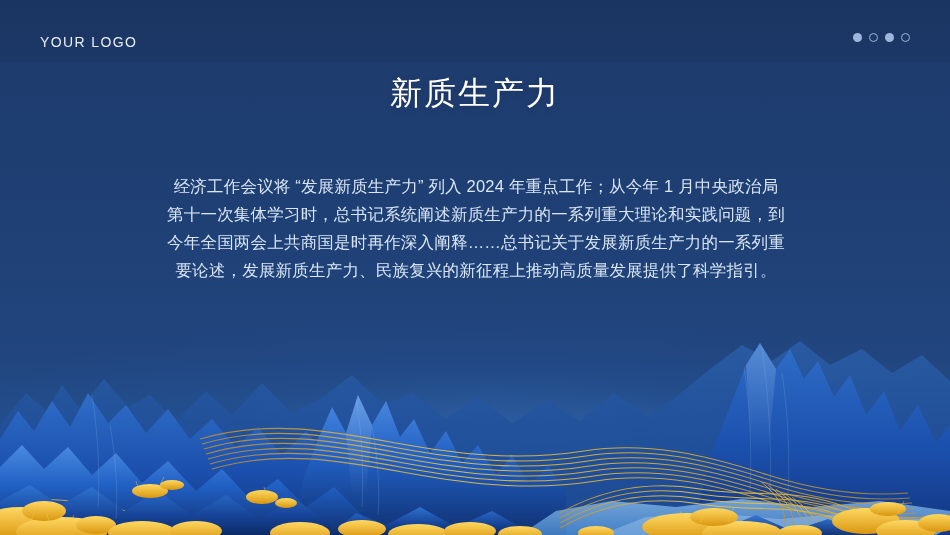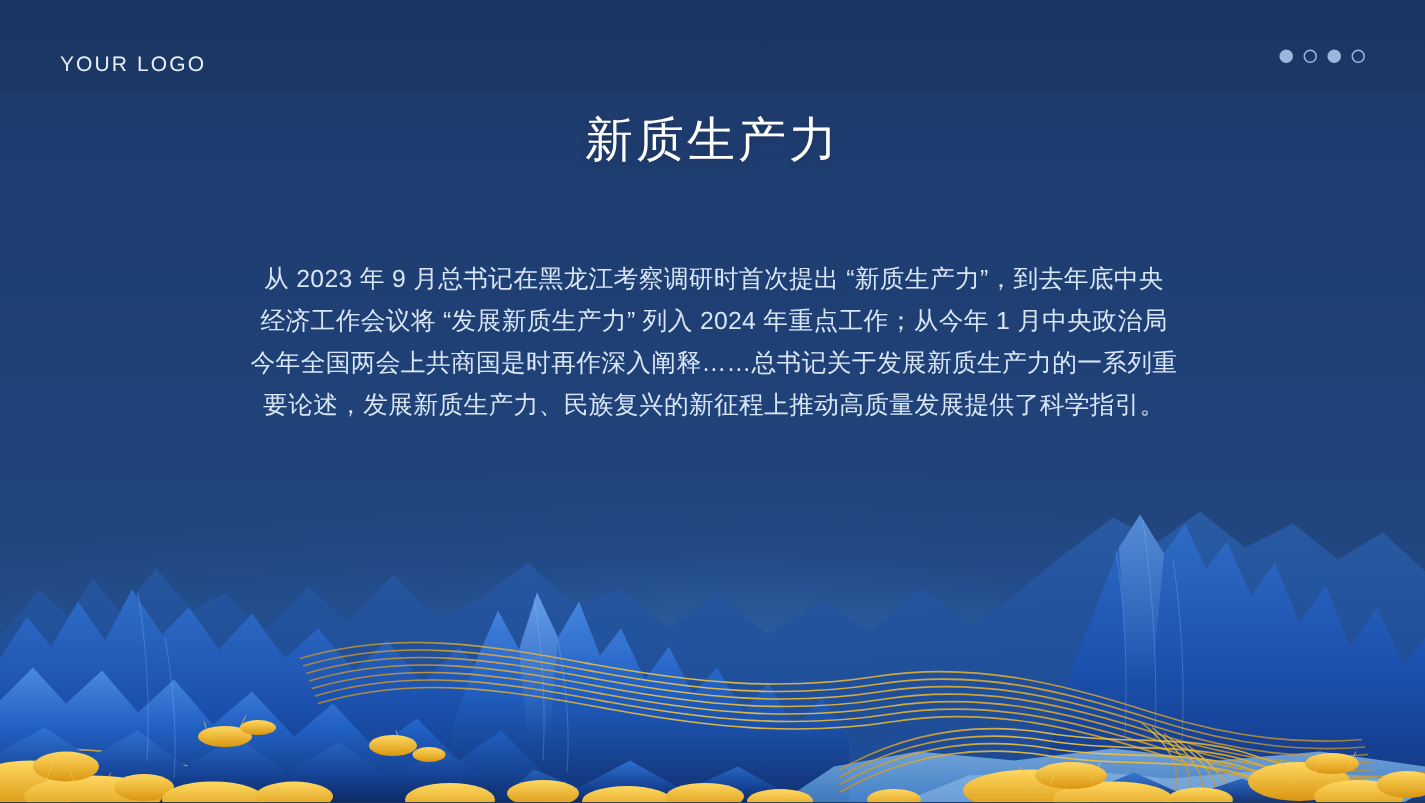--- a/index.html
+++ b/index.html
@@ -118,22 +118,22 @@
   <div class="dots">
     <span class="dot filled"></span>
     <span class="dot hollow"></span>
     <span class="dot filled"></span>
     <span class="dot hollow"></span>
   </div>
 
   <div class="title">新质生产力</div>
 
   <div class="body-copy">
-    <span class="ln">从 2023 年 9 月总书记在黑龙江考察调研时首次提出 “新质生产力”，到去年底中央</span>
     <span class="ln">经济工作会议将 “发展新质生产力” 列入 2024 年重点工作；从今年 1 月中央政治局</span>
+    <span class="ln">第十一次集体学习时，总书记系统阐述新质生产力的一系列重大理论和实践问题，到</span>
     <span class="ln">今年全国两会上共商国是时再作深入阐释……总书记关于发展新质生产力的一系列重</span>
     <span class="ln">要论述，发展新质生产力、民族复兴的新征程上推动高质量发展提供了科学指引。</span>
   </div>
 
   <div class="art">
     <svg viewBox="0 0 950 200" preserveAspectRatio="none" xmlns="http://www.w3.org/2000/svg">
       <defs>
         <linearGradient id="mFar" x1="0" y1="0" x2="0" y2="1">
           <stop offset="0%" stop-color="#2a5ea8"></stop>
           <stop offset="100%" stop-color="#16408c"></stop>

